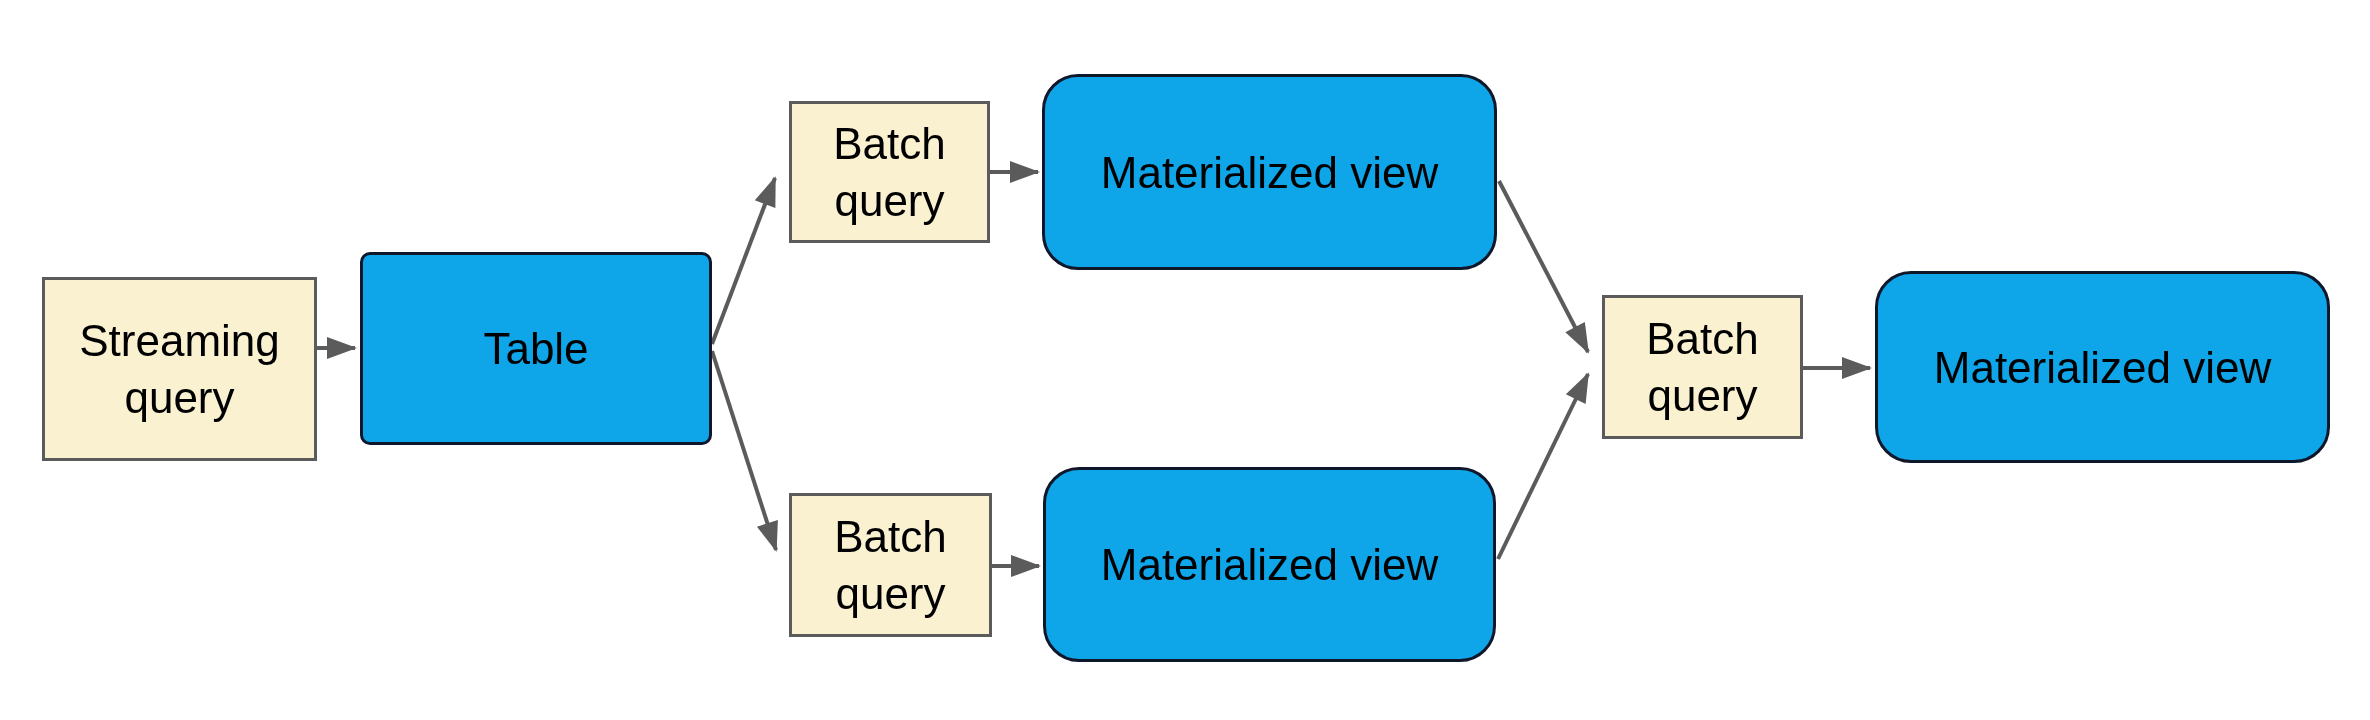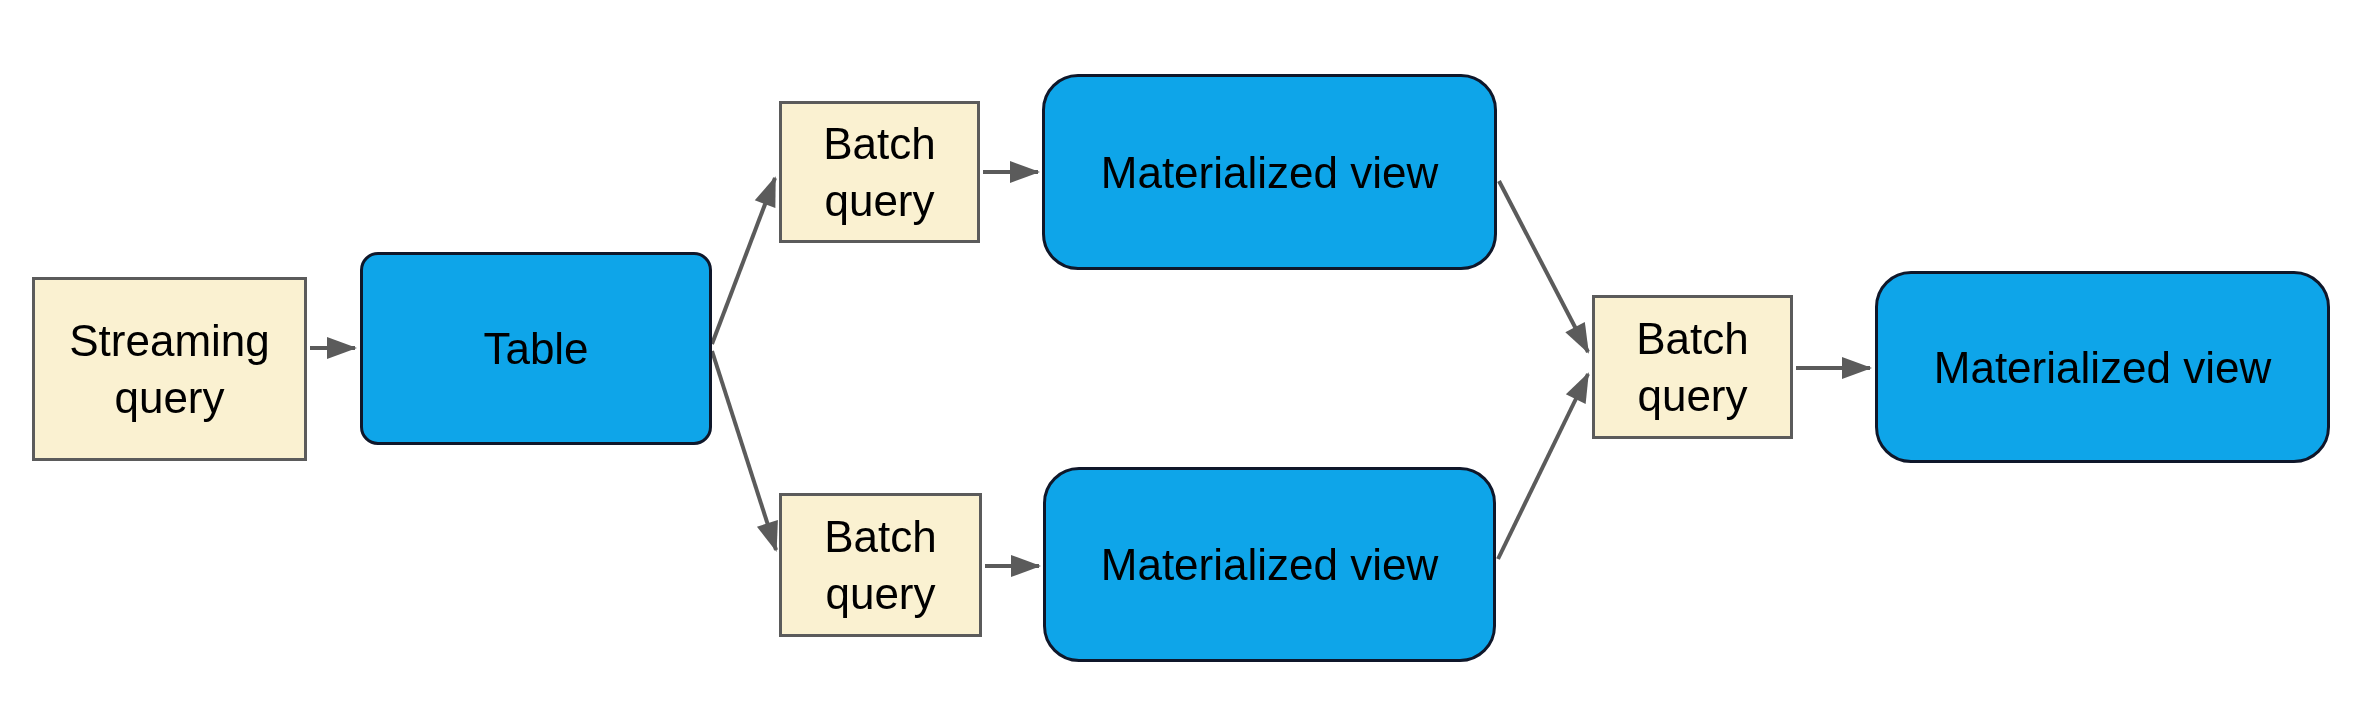--- a/index.html
+++ b/index.html
@@ -32,28 +32,29 @@
     box-sizing: border-box;
     font-size: 44px;
     line-height: 57px;
     color: #000000;
     padding: 6px 14px;
   }
   .node.query {
     background: #FAF1D1;
     border: 3px solid #5B5B5B;
     border-radius: 0;
+    margin-left: 10px;
   }
   .node.store {
     background: #0ea5e9;
     border: 3px solid #0f172a;
     border-radius: 36px;
   }
   #n-streaming     { left: 32px;   top: 277px; width: 275px; height: 184px; }
-  #n-table         { left: 360px;  top: 252px; width: 352px; height: 193px; border-radius: 18px; text-align: right; }
+  #n-table         { left: 360px;  top: 252px; width: 352px; height: 193px; border-radius: 10px; text-align: right; }
   #n-batch-top     { left: 779px;  top: 101px; width: 201px; height: 142px; }
   #n-mv-top        { left: 1042px; top: 74px;  width: 455px; height: 196px; }
   #n-batch-bottom  { left: 779px;  top: 493px; width: 203px; height: 144px; }
   #n-mv-bottom     { left: 1043px; top: 467px; width: 453px; height: 195px; }
   #n-batch-right   { left: 1592px; top: 295px; width: 201px; height: 144px; }
   #n-mv-right      { left: 1875px; top: 271px; width: 455px; height: 192px; }
 </style>
 </head>
 <body>
 

